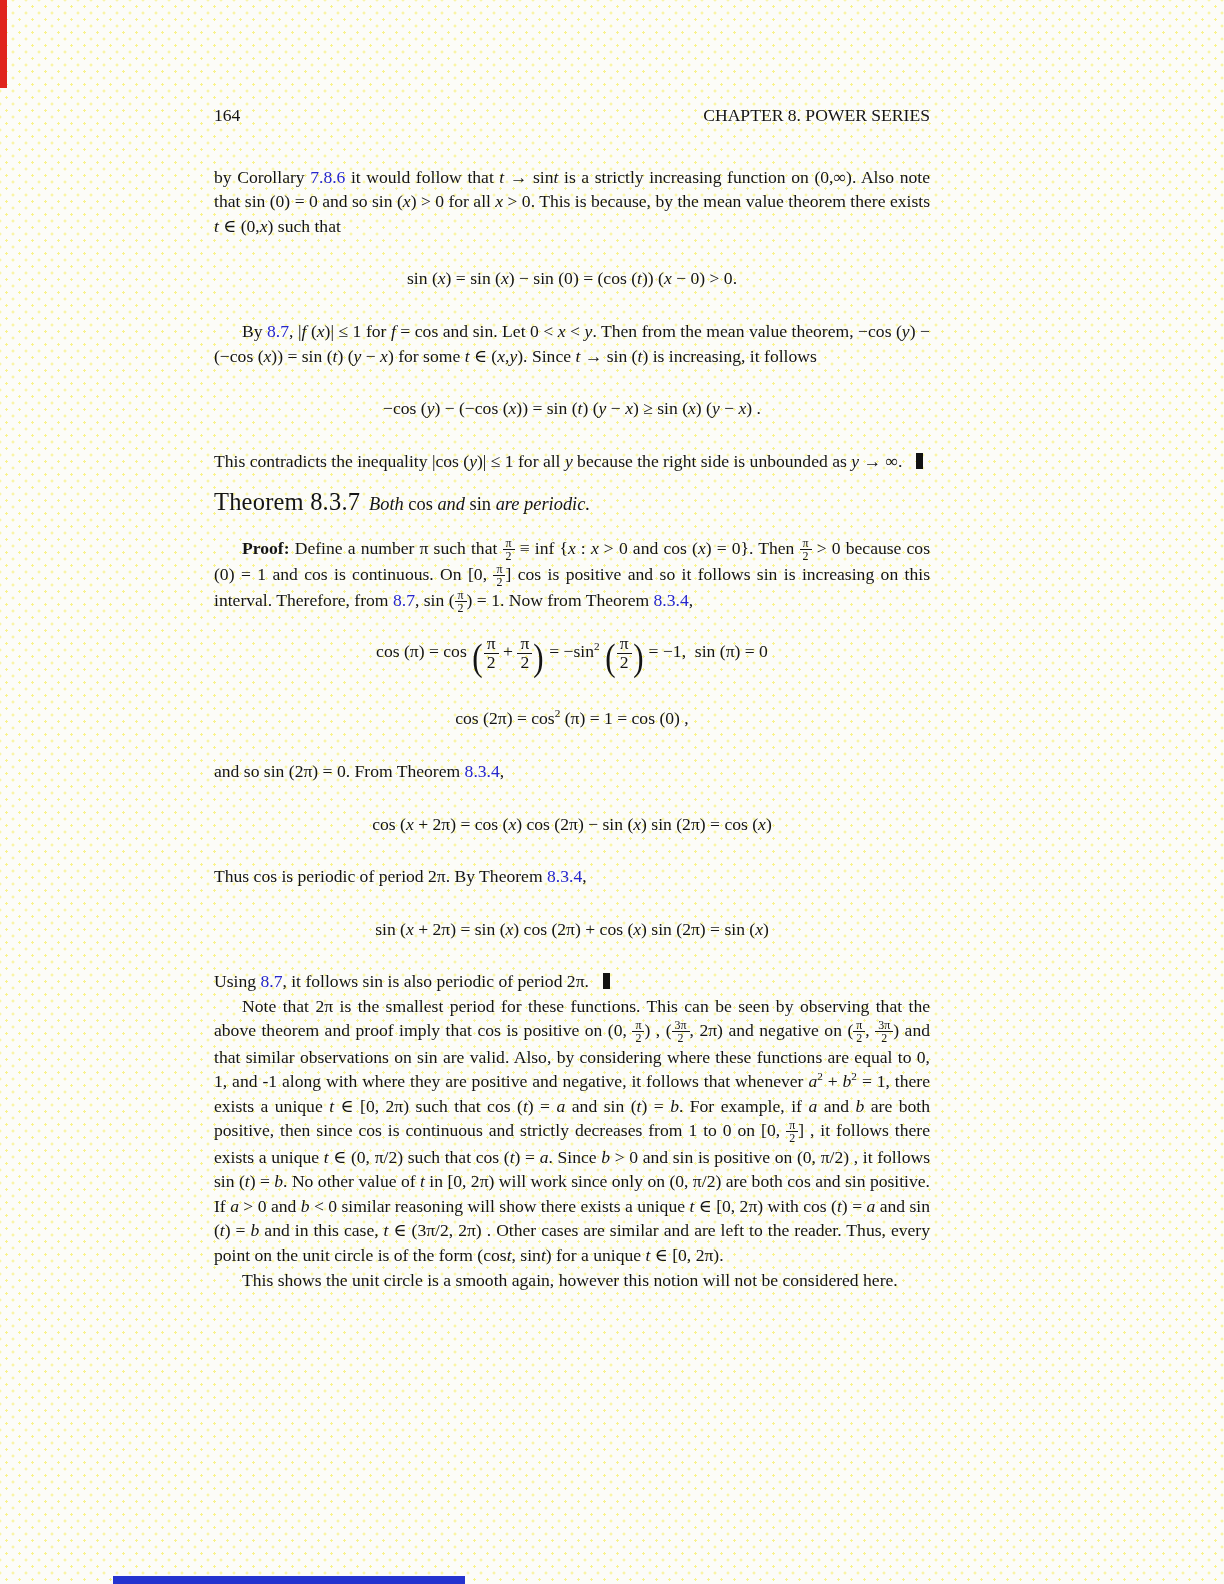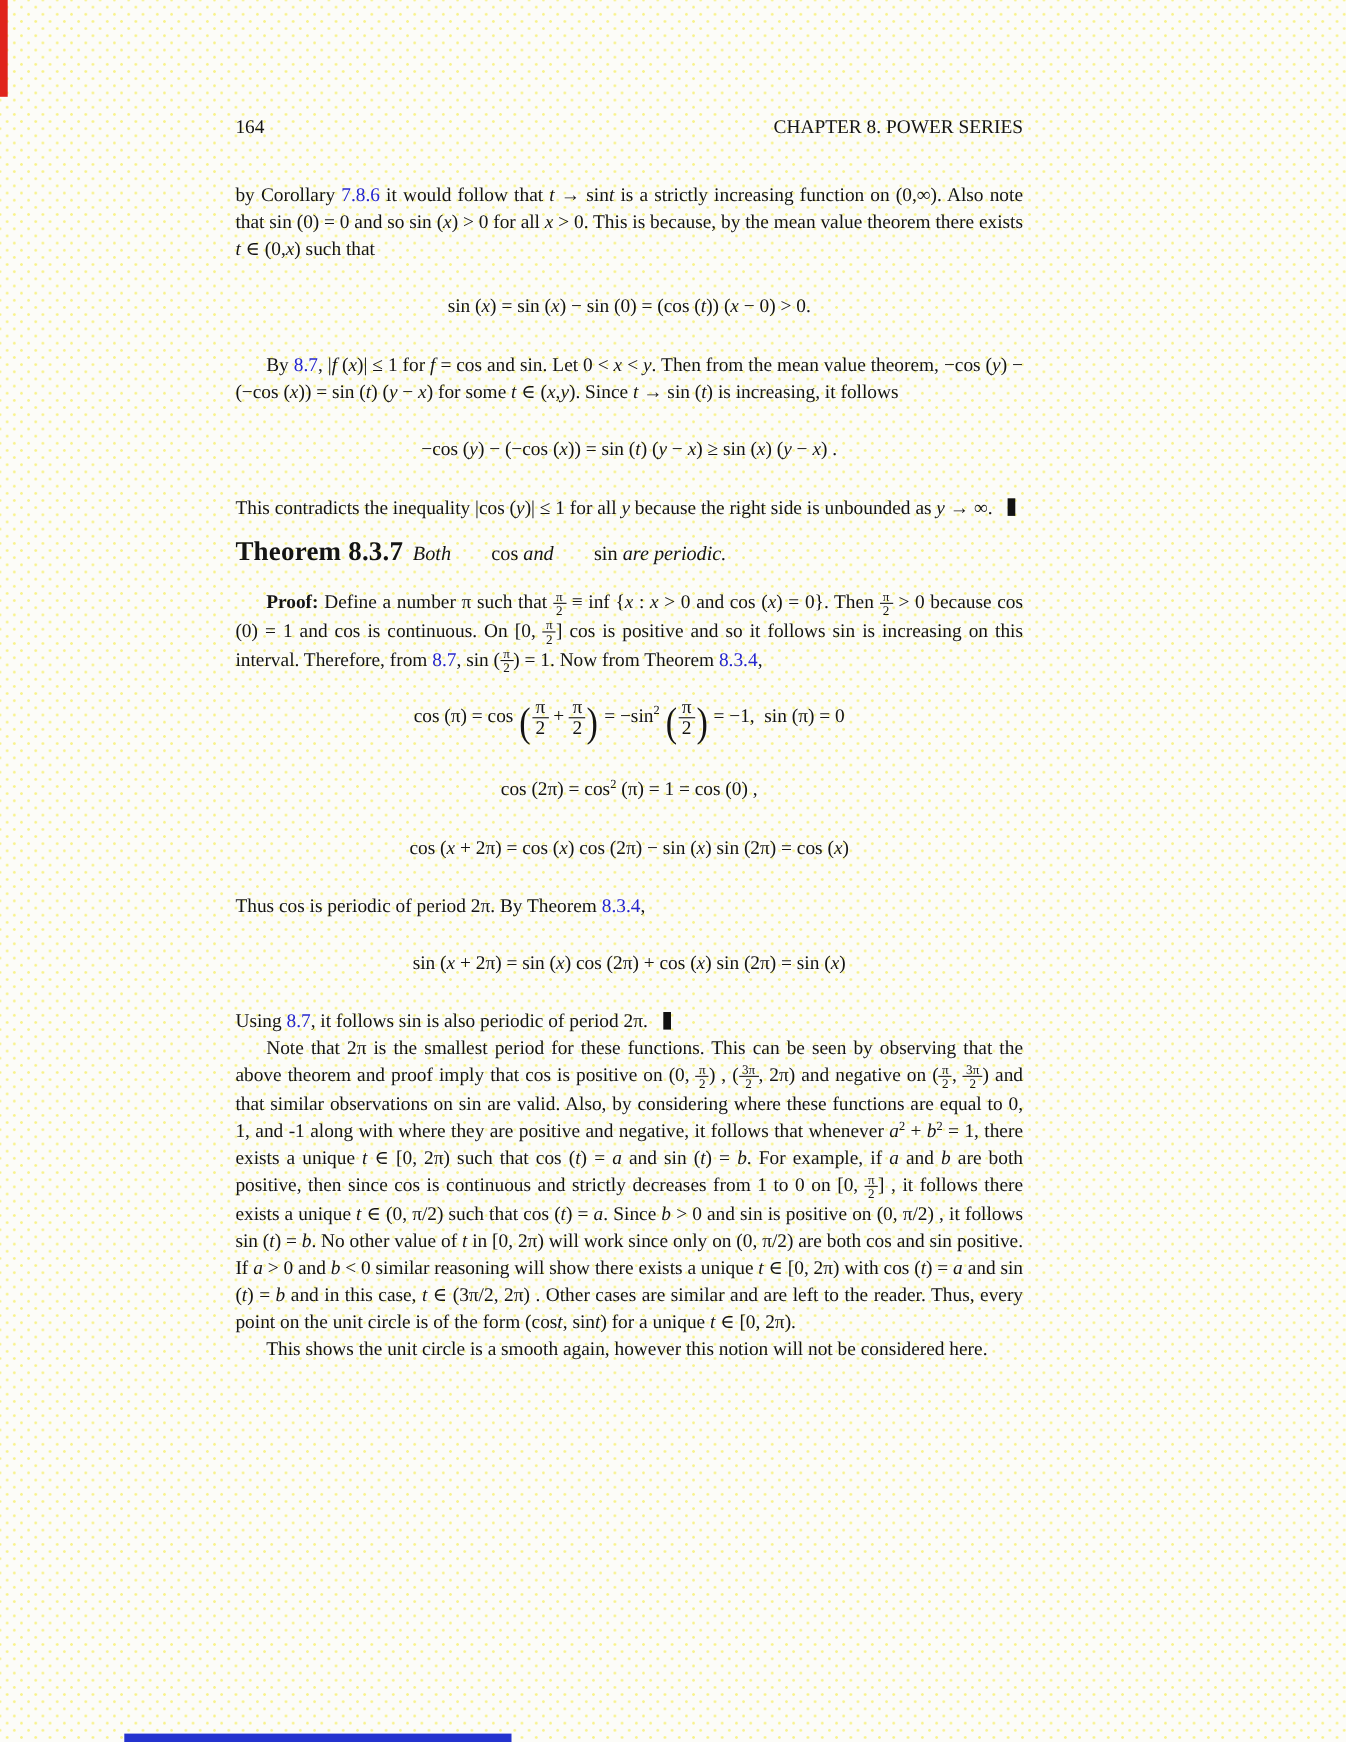--- a/index.html
+++ b/index.html
@@ -22,23 +22,23 @@
   }
   .doc-header{
     display:flex;justify-content:space-between;align-items:baseline;
     margin-bottom:37px;text-align:left;
   }
   .para{margin:0;text-indent:0;}
   .para.indent{text-indent:28px;}
   .eq{text-align:center;text-indent:0;margin:28px 0;}
   .eq.display{margin:15px 0;line-height:1.15;padding:6px 0;}
   .thm{margin:17px 0 19px;text-indent:0;text-align:left;}
-  .thm-head{font-size:24.5px;font-weight:bold;letter-spacing:0.2px;}
+  .thm-head{font-size:24.5px;font-weight:normal;letter-spacing:0.2px;}
   .thm-stmt{font-size:18.4px;font-style:italic;}
-  .thm-stmt .rm{font-style:normal;margin-left:32px;}
+  .thm-stmt .rm{font-style:normal;}
   .it{font-style:italic;}
   .bd{font-weight:bold;margin-top:21px;}
   a.ref{text-decoration:none;cursor:pointer;}
   sup{font-size:64%;line-height:0;vertical-align:super;}
   .frac{display:inline-block;text-align:center;vertical-align:-0.62em;line-height:1.02;text-indent:0;}
   .frac .num{display:block;padding:0 3px;}
   .frac .den{display:block;border-top:1.3px solid currentColor;padding:0 3px;}
   .para .frac{font-size:68%;vertical-align:-0.5em;}
   .eq .frac{font-size:100%;}
   .bigp{font-size:215%;vertical-align:-0.33em;display:inline-block;transform:scaleX(0.82);line-height:0;}
@@ -61,20 +61,21 @@
   <div>
       <div class="para">by Corollary <a class="ref" style="color: rgb(38, 38, 204);">7.8.6</a> it would follow that <span class="it">t</span> → sin<span class="it">t</span> is a strictly increasing function on (0,∞). Also note that sin (0) = 0 and so sin (<span class="it">x</span>) &gt; 0 for all <span class="it">x</span> &gt; 0. This is because, by the mean value theorem there exists <span class="it">t</span> ∈ (0,<span class="it">x</span>) such that</div>
       <div class="eq">sin (<span class="it">x</span>) = sin (<span class="it">x</span>) − sin (0) = (cos (<span class="it">t</span>)) (<span class="it">x</span> − 0) &gt; 0.</div>
       <div class="para indent">By <a class="ref" style="color: rgb(38, 38, 204);">8.7</a>, |<span class="it">f</span> (<span class="it">x</span>)| ≤ 1 for <span class="it">f</span> = cos and sin. Let 0 &lt; <span class="it">x</span> &lt; <span class="it">y</span>. Then from the mean value theorem, −cos (<span class="it">y</span>) − (−cos (<span class="it">x</span>)) = sin (<span class="it">t</span>) (<span class="it">y</span> − <span class="it">x</span>) for some <span class="it">t</span> ∈ (<span class="it">x</span>,<span class="it">y</span>). Since <span class="it">t</span> → sin (<span class="it">t</span>) is increasing, it follows</div>
       <div class="eq">−cos (<span class="it">y</span>) − (−cos (<span class="it">x</span>)) = sin (<span class="it">t</span>) (<span class="it">y</span> − <span class="it">x</span>) ≥ sin (<span class="it">x</span>) (<span class="it">y</span> − <span class="it">x</span>) .</div>
       <div class="para">This contradicts the inequality |cos (<span class="it">y</span>)| ≤ 1 for all <span class="it">y</span> because the right side is unbounded as <span class="it">y</span> → ∞.<span class="qed"></span></div>
       <div class="thm"><span class="thm-head">Theorem 8.3.7</span> <span class="thm-stmt"><span class="it">Both </span><span class="rm">cos</span><span class="it"> and </span><span class="rm">sin</span><span class="it"> are periodic.</span></span></div>
       <div class="para indent"><span class="bd">Proof:</span> Define a number π such that <span class="frac"><span class="num">π</span><span class="den">2</span></span> ≡ inf {<span class="it">x</span> : <span class="it">x</span> &gt; 0 and cos (<span class="it">x</span>) = 0}. Then <span class="frac"><span class="num">π</span><span class="den">2</span></span> &gt; 0 because cos (0) = 1 and cos is continuous. On [0, <span class="frac"><span class="num">π</span><span class="den">2</span></span>] cos is positive and so it follows sin is increasing on this interval. Therefore, from <a class="ref" style="color: rgb(38, 38, 204);">8.7</a>, sin (<span class="frac"><span class="num">π</span><span class="den">2</span></span>) = 1. Now from Theorem <a class="ref" style="color: rgb(38, 38, 204);">8.3.4</a>,</div>
       <div class="eq display">cos (π) = cos <span class="bigp">(</span><span class="frac"><span class="num">π</span><span class="den">2</span></span> + <span class="frac"><span class="num">π</span><span class="den">2</span></span><span class="bigp">)</span> = −sin<sup>2</sup> <span class="bigp">(</span><span class="frac"><span class="num">π</span><span class="den">2</span></span><span class="bigp">)</span> = −1, sin (π) = 0</div>
       <div class="eq">cos (2π) = cos<sup>2</sup> (π) = 1 = cos (0) ,</div>
+      <div class="para">and so sin (2π) = 0. From Theorem <a class="ref" style="color: rgb(38, 38, 204);">8.3.4</a>,</div>
       <div class="eq">cos (<span class="it">x</span> + 2π) = cos (<span class="it">x</span>) cos (2π) − sin (<span class="it">x</span>) sin (2π) = cos (<span class="it">x</span>)</div>
       <div class="para">Thus cos is periodic of period 2π. By Theorem <a class="ref" style="color: rgb(38, 38, 204);">8.3.4</a>,</div>
       <div class="eq">sin (<span class="it">x</span> + 2π) = sin (<span class="it">x</span>) cos (2π) + cos (<span class="it">x</span>) sin (2π) = sin (<span class="it">x</span>)</div>
       <div class="para">Using <a class="ref" style="color: rgb(38, 38, 204);">8.7</a>, it follows sin is also periodic of period 2π.<span class="qed"></span></div>
       <div class="para indent">Note that 2π is the smallest period for these functions. This can be seen by observing that the above theorem and proof imply that cos is positive on (0, <span class="frac"><span class="num">π</span><span class="den">2</span></span>) , (<span class="frac"><span class="num">3π</span><span class="den">2</span></span>, 2π) and negative on (<span class="frac"><span class="num">π</span><span class="den">2</span></span>, <span class="frac"><span class="num">3π</span><span class="den">2</span></span>) and that similar observations on sin are valid. Also, by considering where these functions are equal to 0, 1, and -1 along with where they are positive and negative, it follows that whenever <span class="it">a</span><sup>2</sup> + <span class="it">b</span><sup>2</sup> = 1, there exists a unique <span class="it">t</span> ∈ [0, 2π) such that cos (<span class="it">t</span>) = <span class="it">a</span> and sin (<span class="it">t</span>) = <span class="it">b</span>. For example, if <span class="it">a</span> and <span class="it">b</span> are both positive, then since cos is continuous and strictly decreases from 1 to 0 on [0, <span class="frac"><span class="num">π</span><span class="den">2</span></span>] , it follows there exists a unique <span class="it">t</span> ∈ (0, π/2) such that cos (<span class="it">t</span>) = <span class="it">a</span>. Since <span class="it">b</span> &gt; 0 and sin is positive on (0, π/2) , it follows sin (<span class="it">t</span>) = <span class="it">b</span>. No other value of <span class="it">t</span> in [0, 2π) will work since only on (0, π/2) are both cos and sin positive. If <span class="it">a</span> &gt; 0 and <span class="it">b</span> &lt; 0 similar reasoning will show there exists a unique <span class="it">t</span> ∈ [0, 2π) with cos (<span class="it">t</span>) = <span class="it">a</span> and sin (<span class="it">t</span>) = <span class="it">b</span> and in this case, <span class="it">t</span> ∈ (3π/2, 2π) . Other cases are similar and are left to the reader. Thus, every point on the unit circle is of the form (cos<span class="it">t</span>, sin<span class="it">t</span>) for a unique <span class="it">t</span> ∈ [0, 2π).</div>
       <div class="para indent">This shows the unit circle is a smooth again, however this notion will not be considered here.</div>
     </div>
 </div>
 
 </body></html>

